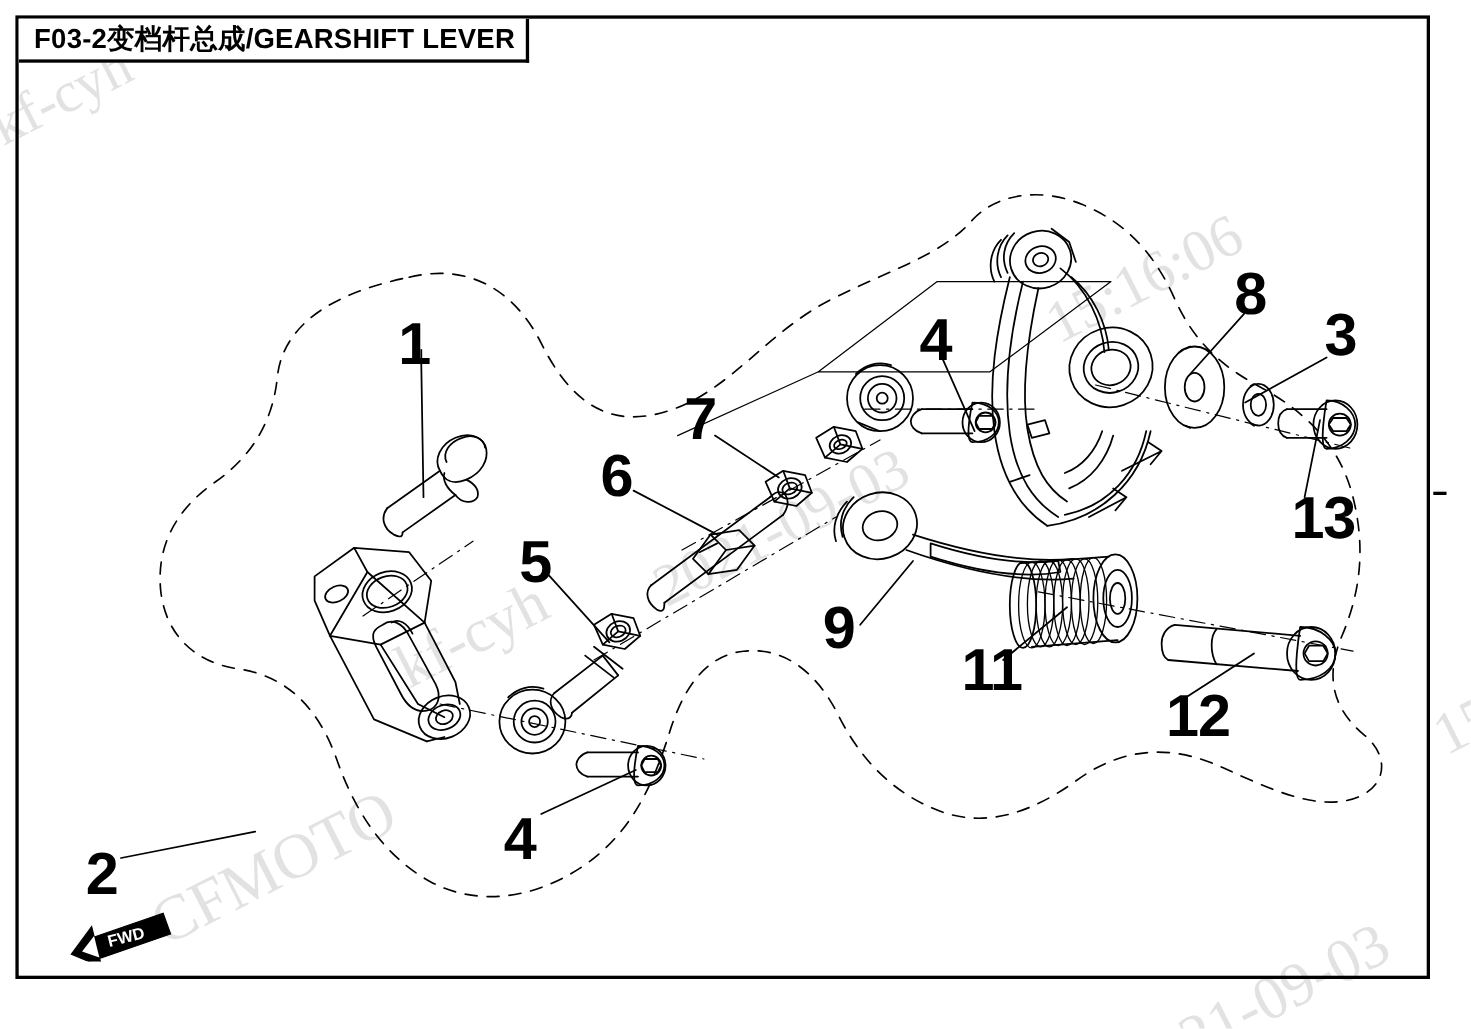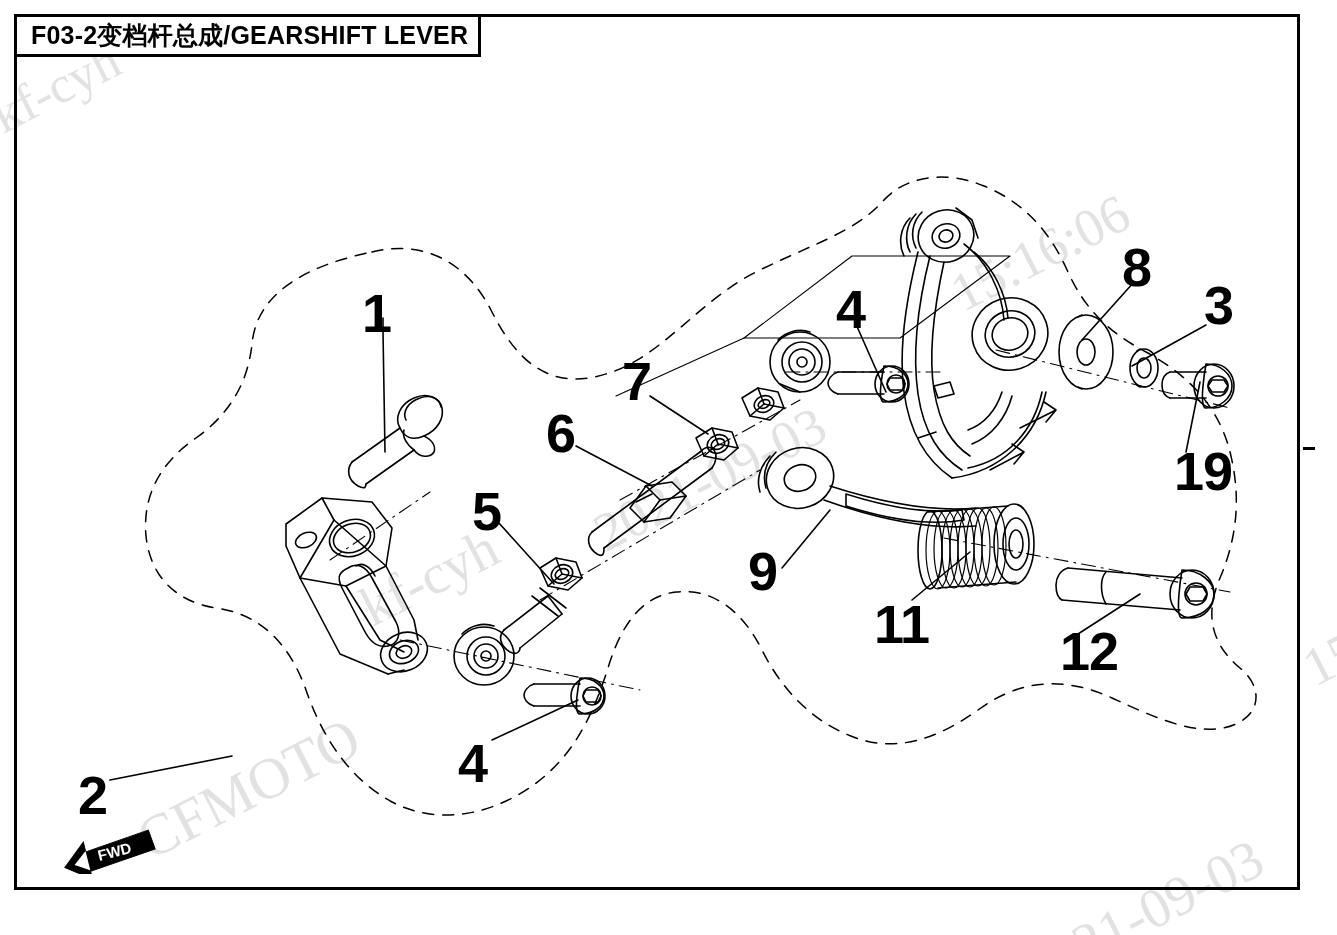--- a/index.html
+++ b/index.html
@@ -331,22 +331,22 @@
   <div class="num" style="left:362px;top:286px;">1</div>
   <div class="num" style="left:78px;top:768px;">2</div>
   <div class="num" style="left:1204px;top:278px;">3</div>
   <div class="num" style="left:836px;top:282px;">4</div>
   <div class="num" style="left:458px;top:736px;">4</div>
   <div class="num" style="left:472px;top:484px;">5</div>
   <div class="num" style="left:546px;top:406px;">6</div>
   <div class="num" style="left:622px;top:354px;">7</div>
   <div class="num" style="left:1122px;top:240px;">8</div>
   <div class="num" style="left:748px;top:544px;">9</div>
-  <div class="num" style="left:1174px;top:444px;">19</div>
-  <div class="num" style="left:874px;top:582px;margin-top:15px;">11</div>
+  <div class="num" style="left:1174px;top:444px;">13</div>
+  <div class="num" style="left:874px;top:582px;">11</div>
   <div class="num" style="left:1060px;top:624px;">12</div>
 
   <svg class="fwd" viewBox="0 0 104 48">
     <g transform="rotate(-14 52 24)">
       <path d="M4,30 L28,10 L28,20 L94,14 L96,34 L28,40 L28,48 Z" fill="#000" stroke="#000" stroke-width="1"></path>
       <path d="M14,30 L28,19 L28,39 Z" fill="#fff"></path>
       <text x="56" y="32" font-family="Liberation Sans, sans-serif" font-size="15" font-weight="bold" fill="#fff" text-anchor="middle">FWD</text>
     </g>
   </svg>
 

